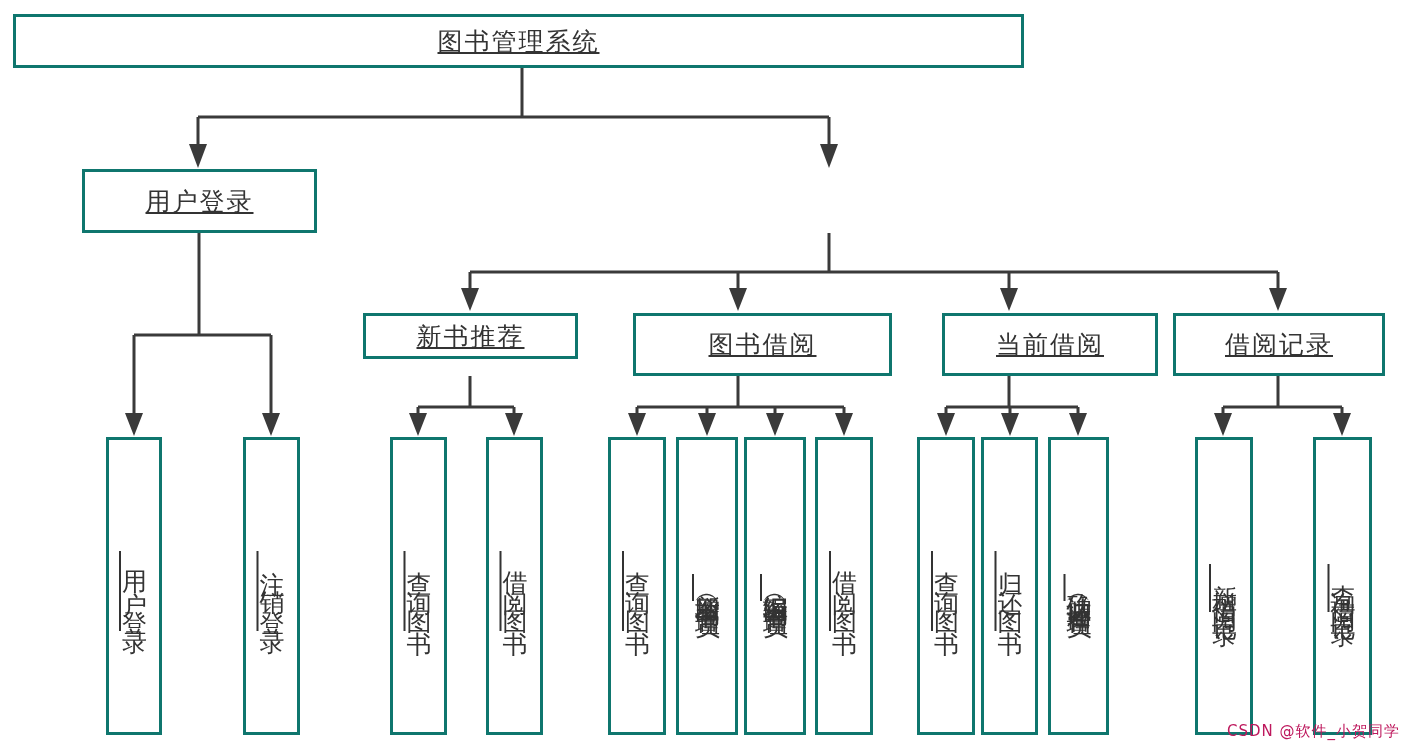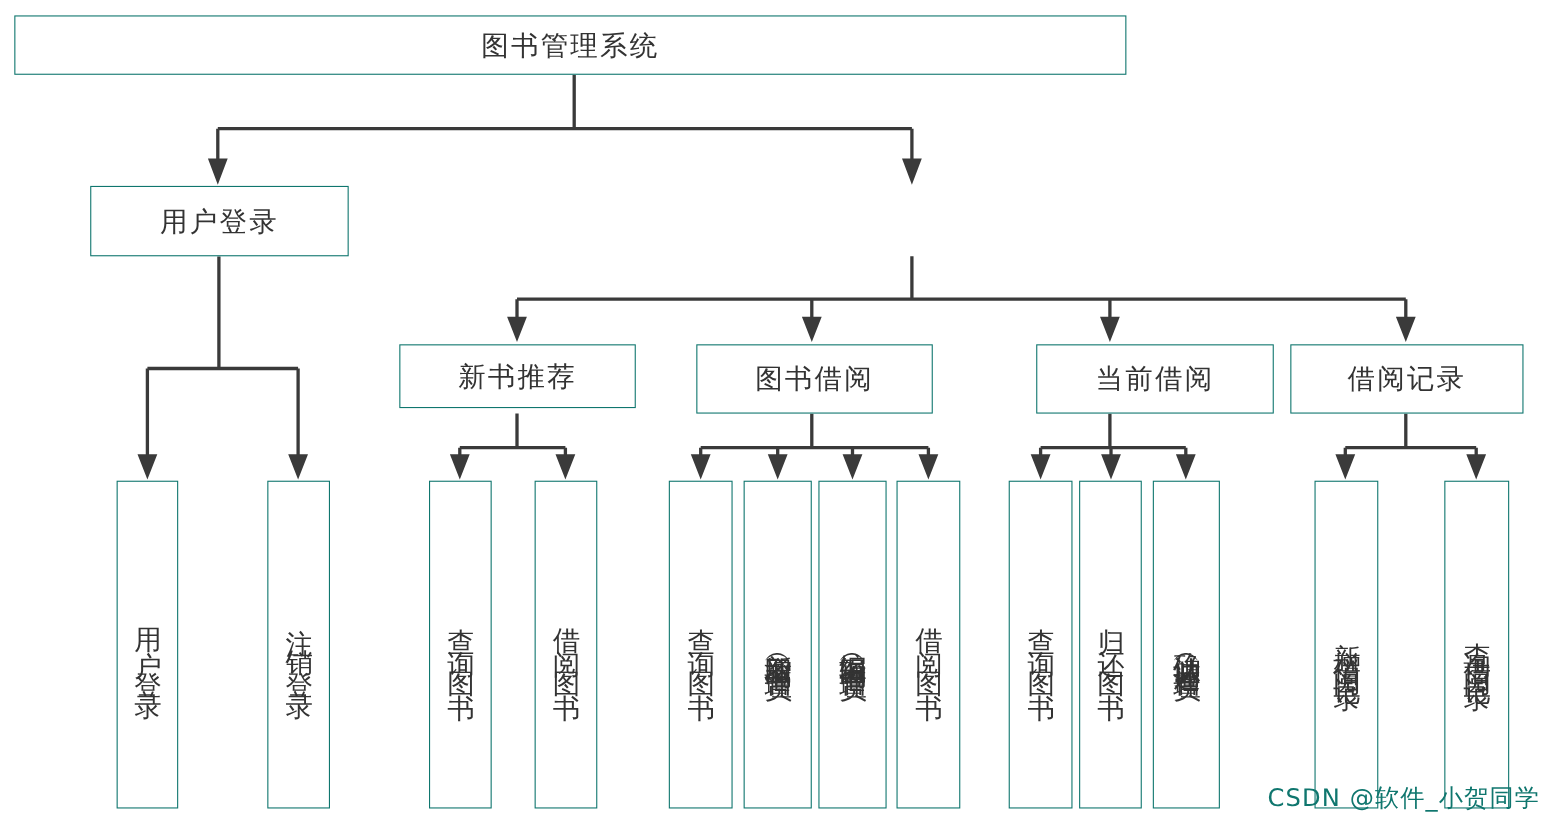--- a/index.html
+++ b/index.html
@@ -3,57 +3,58 @@
 <meta charset="utf-8">
 <style>
   html,body { margin:0; padding:0; background:#ffffff; }
   #stage {
     position:relative; width:1405px; height:747px; overflow:hidden;
     background:#ffffff; font-family:"DejaVu Sans", sans-serif; color:#333333;
   }
   #wires { position:absolute; left:0; top:0; width:1405px; height:747px; }
   .node {
     position:absolute; box-sizing:border-box;
-    border:1px solid #0f766e; background:#ffffff;
+    border:3px solid #0f766e; background:#ffffff;
     display:flex; align-items:center; justify-content:center;
     font-size:25px; color:#333333; letter-spacing:2px; line-height:1;
     white-space:nowrap;
+    text-decoration:underline;
   }
   .leaf {
     writing-mode:vertical-rl; text-orientation:mixed;
     letter-spacing:0;
   }
   .vtext { display:block; line-height:1.04; }
   .sp4 { letter-spacing:20px; margin-top:10px; }
   .sp6 { letter-spacing:8px;  margin-top:4px;  }
   .sp9 { letter-spacing:3px;  margin-top:2px;  }
   
   .n-root { left:13px;  top:14px;  width:1011px; height:54px; }
   .n-l1a  { left:82px;  top:169px; width:235px;  height:64px; }
   .n-l1b  { left:712px; top:169px; width:235px;  height:64px; }
-  .n-l2a  { left:363px; top:313px; width:215px;  height:58px; }
-  .n-l2b  { left:633px; top:313px; width:215px;  height:63px; }
+  .n-l2a  { left:363px; top:313px; width:215px;  height:46px; }
+  .n-l2b  { left:633px; top:313px; width:259px;  height:63px; }
   .n-l2c  { left:901px; top:313px; width:216px;  height:63px;margin-left:41px; }
   .n-l2d  { left:1173px;top:313px; width:212px;  height:63px; }
   .n-a1 { left:106px;  top:437px; width:56px; height:298px; }
   .n-a2 { left:243px;  top:437px; width:57px; height:298px; }
   .n-b1 { left:390px;  top:437px; width:57px; height:298px; }
   .n-b2 { left:486px;  top:437px; width:57px; height:298px; }
   .n-c1 { left:608px;  top:437px; width:58px; height:298px; }
   .n-c2 { left:676px;  top:437px; width:62px; height:298px; }
   .n-c3 { left:744px;  top:437px; width:62px; height:298px; }
   .n-c4 { left:815px;  top:437px; width:58px; height:298px; }
   .n-d1 { left:917px;  top:437px; width:58px; height:298px; }
   .n-d2 { left:981px;  top:437px; width:57px; height:298px; }
   .n-d3 { left:1048px; top:437px; width:61px; height:298px; }
   .n-e1 { left:1195px; top:437px; width:58px; height:298px; }
   .n-e2 { left:1313px; top:437px; width:59px; height:298px; }
   #watermark {
     position:absolute; right:5px; bottom:6px;
-    font-size:22px; color:#0f766e; letter-spacing:1px; z-index:5;
+    font-size:15px; color:#be185d; letter-spacing:1px; z-index:5;
   }
 </style>
 </head>
 <body>
 
 <div id="stage">
 
   <svg id="wires" viewBox="0 0 1405 747" xmlns="http://www.w3.org/2000/svg" aria-hidden="true">
 
     <path fill="none" stroke="#3a3a3a" stroke-width="3" d="

